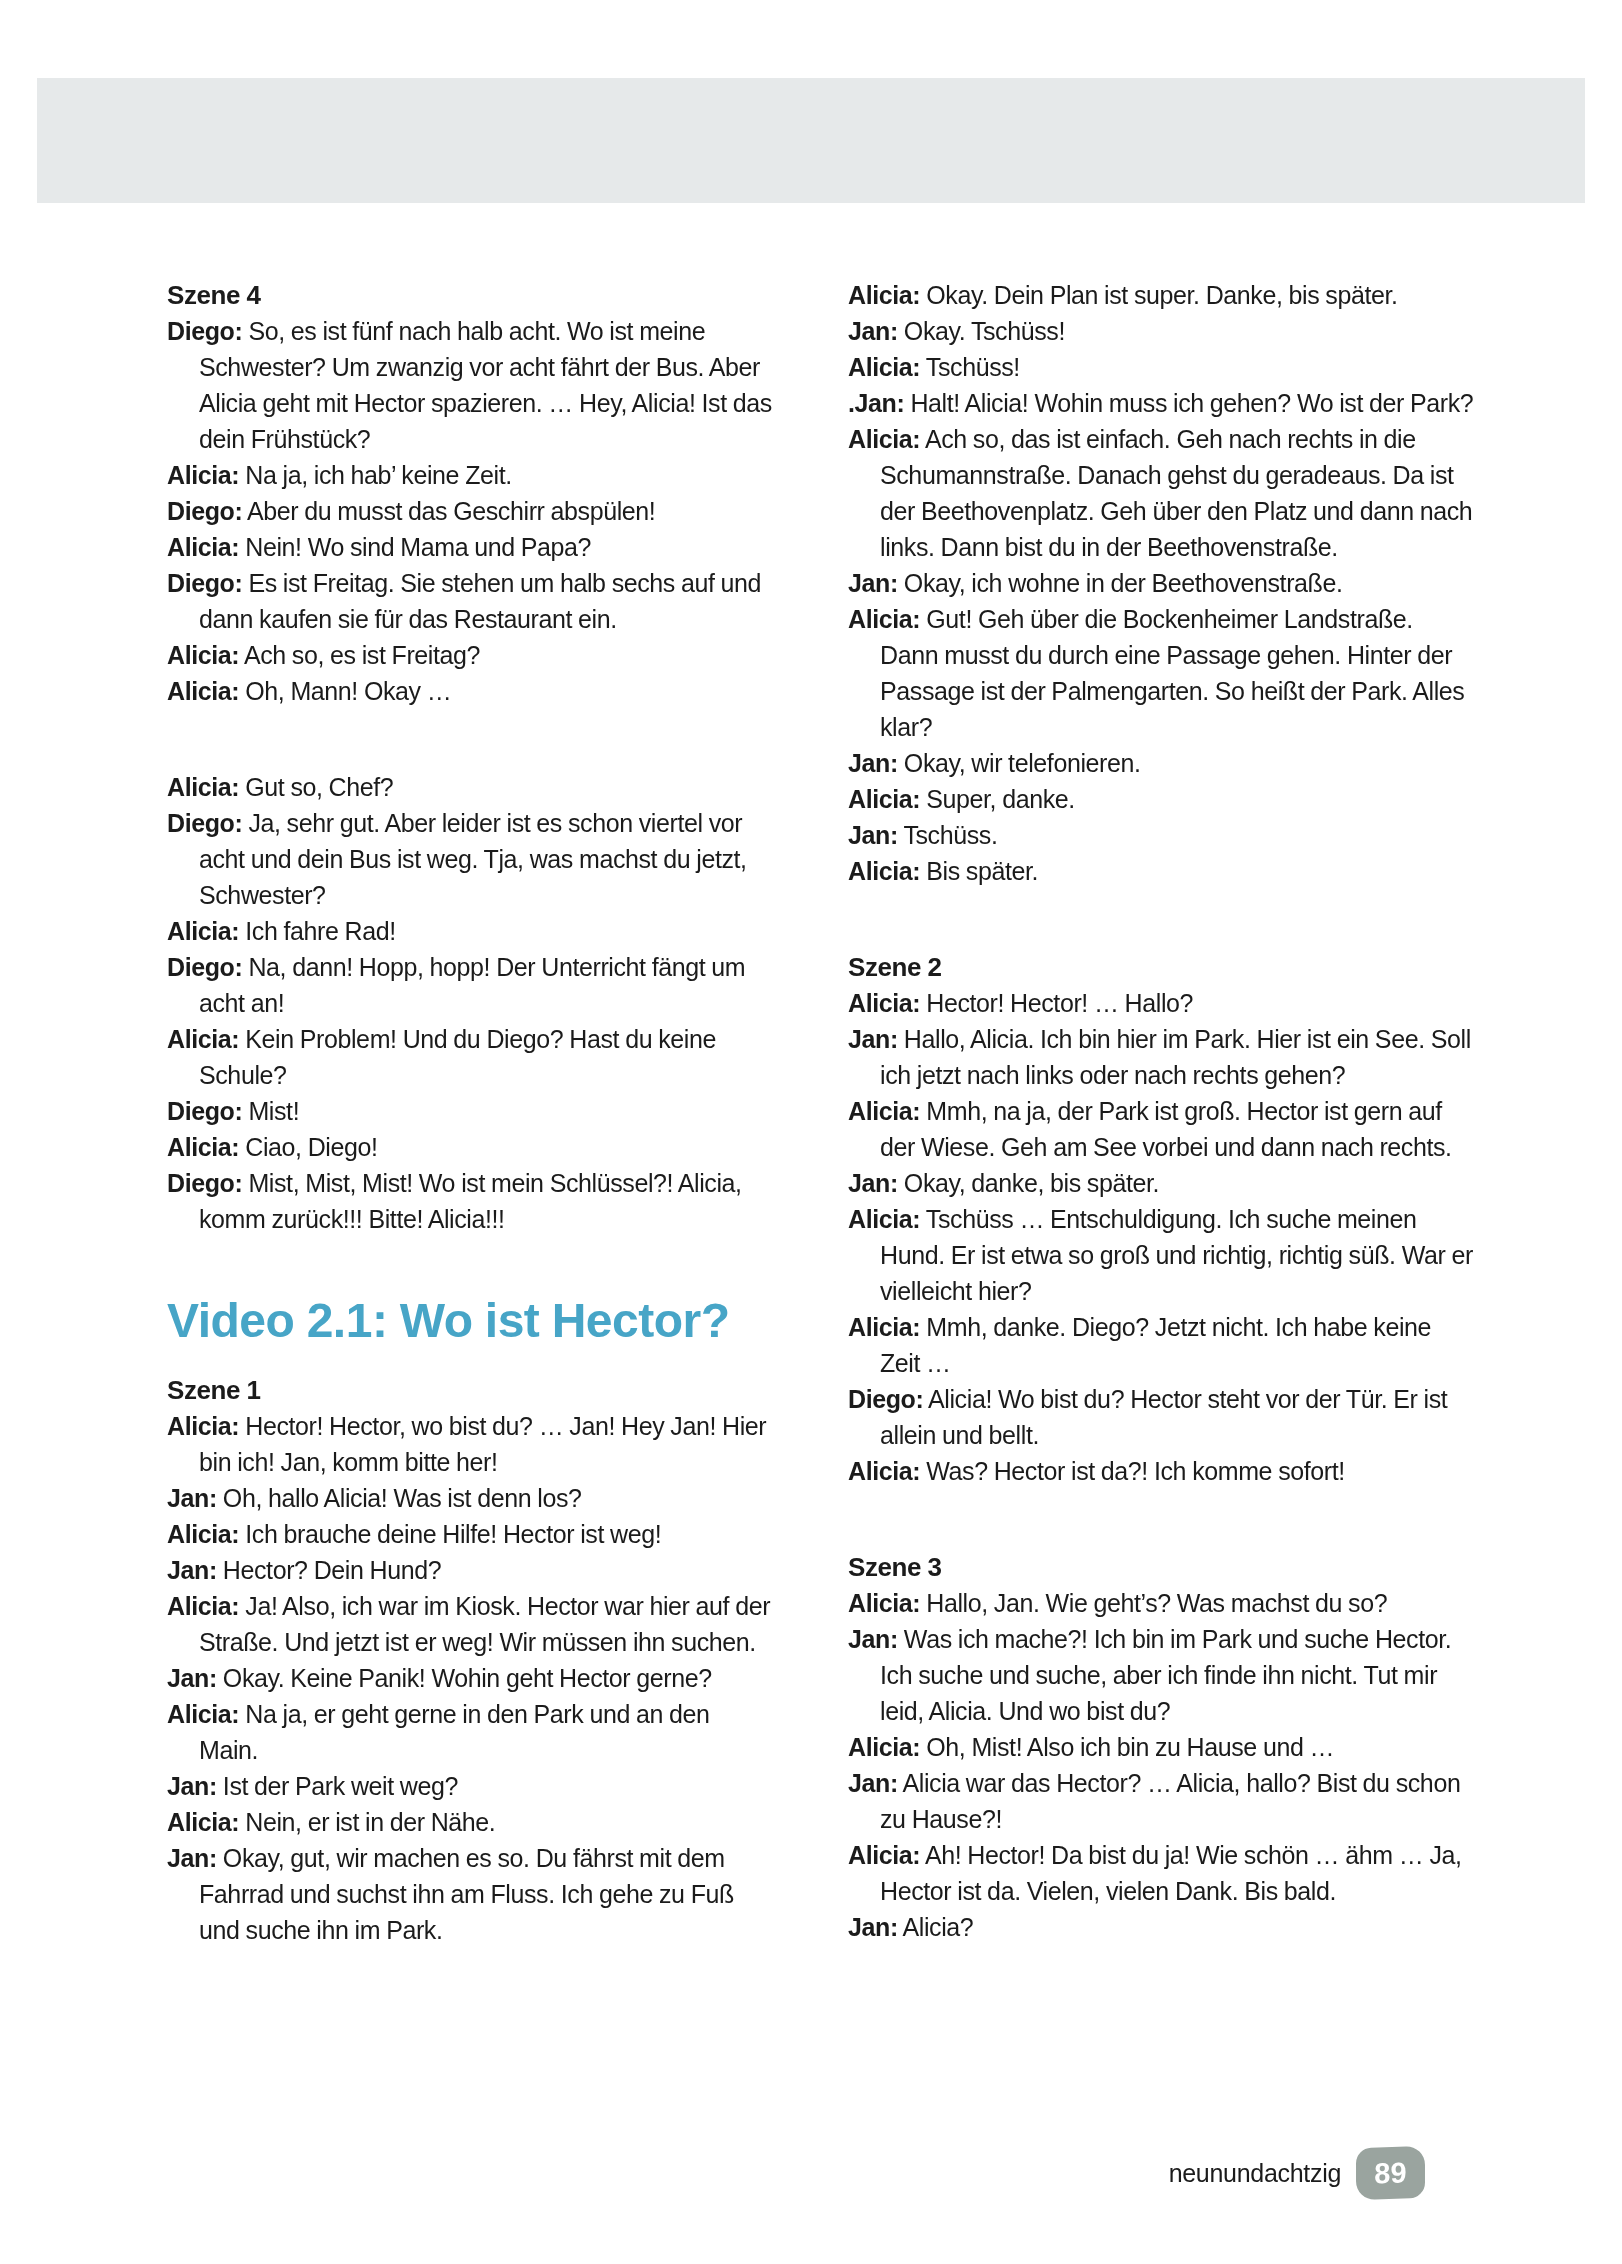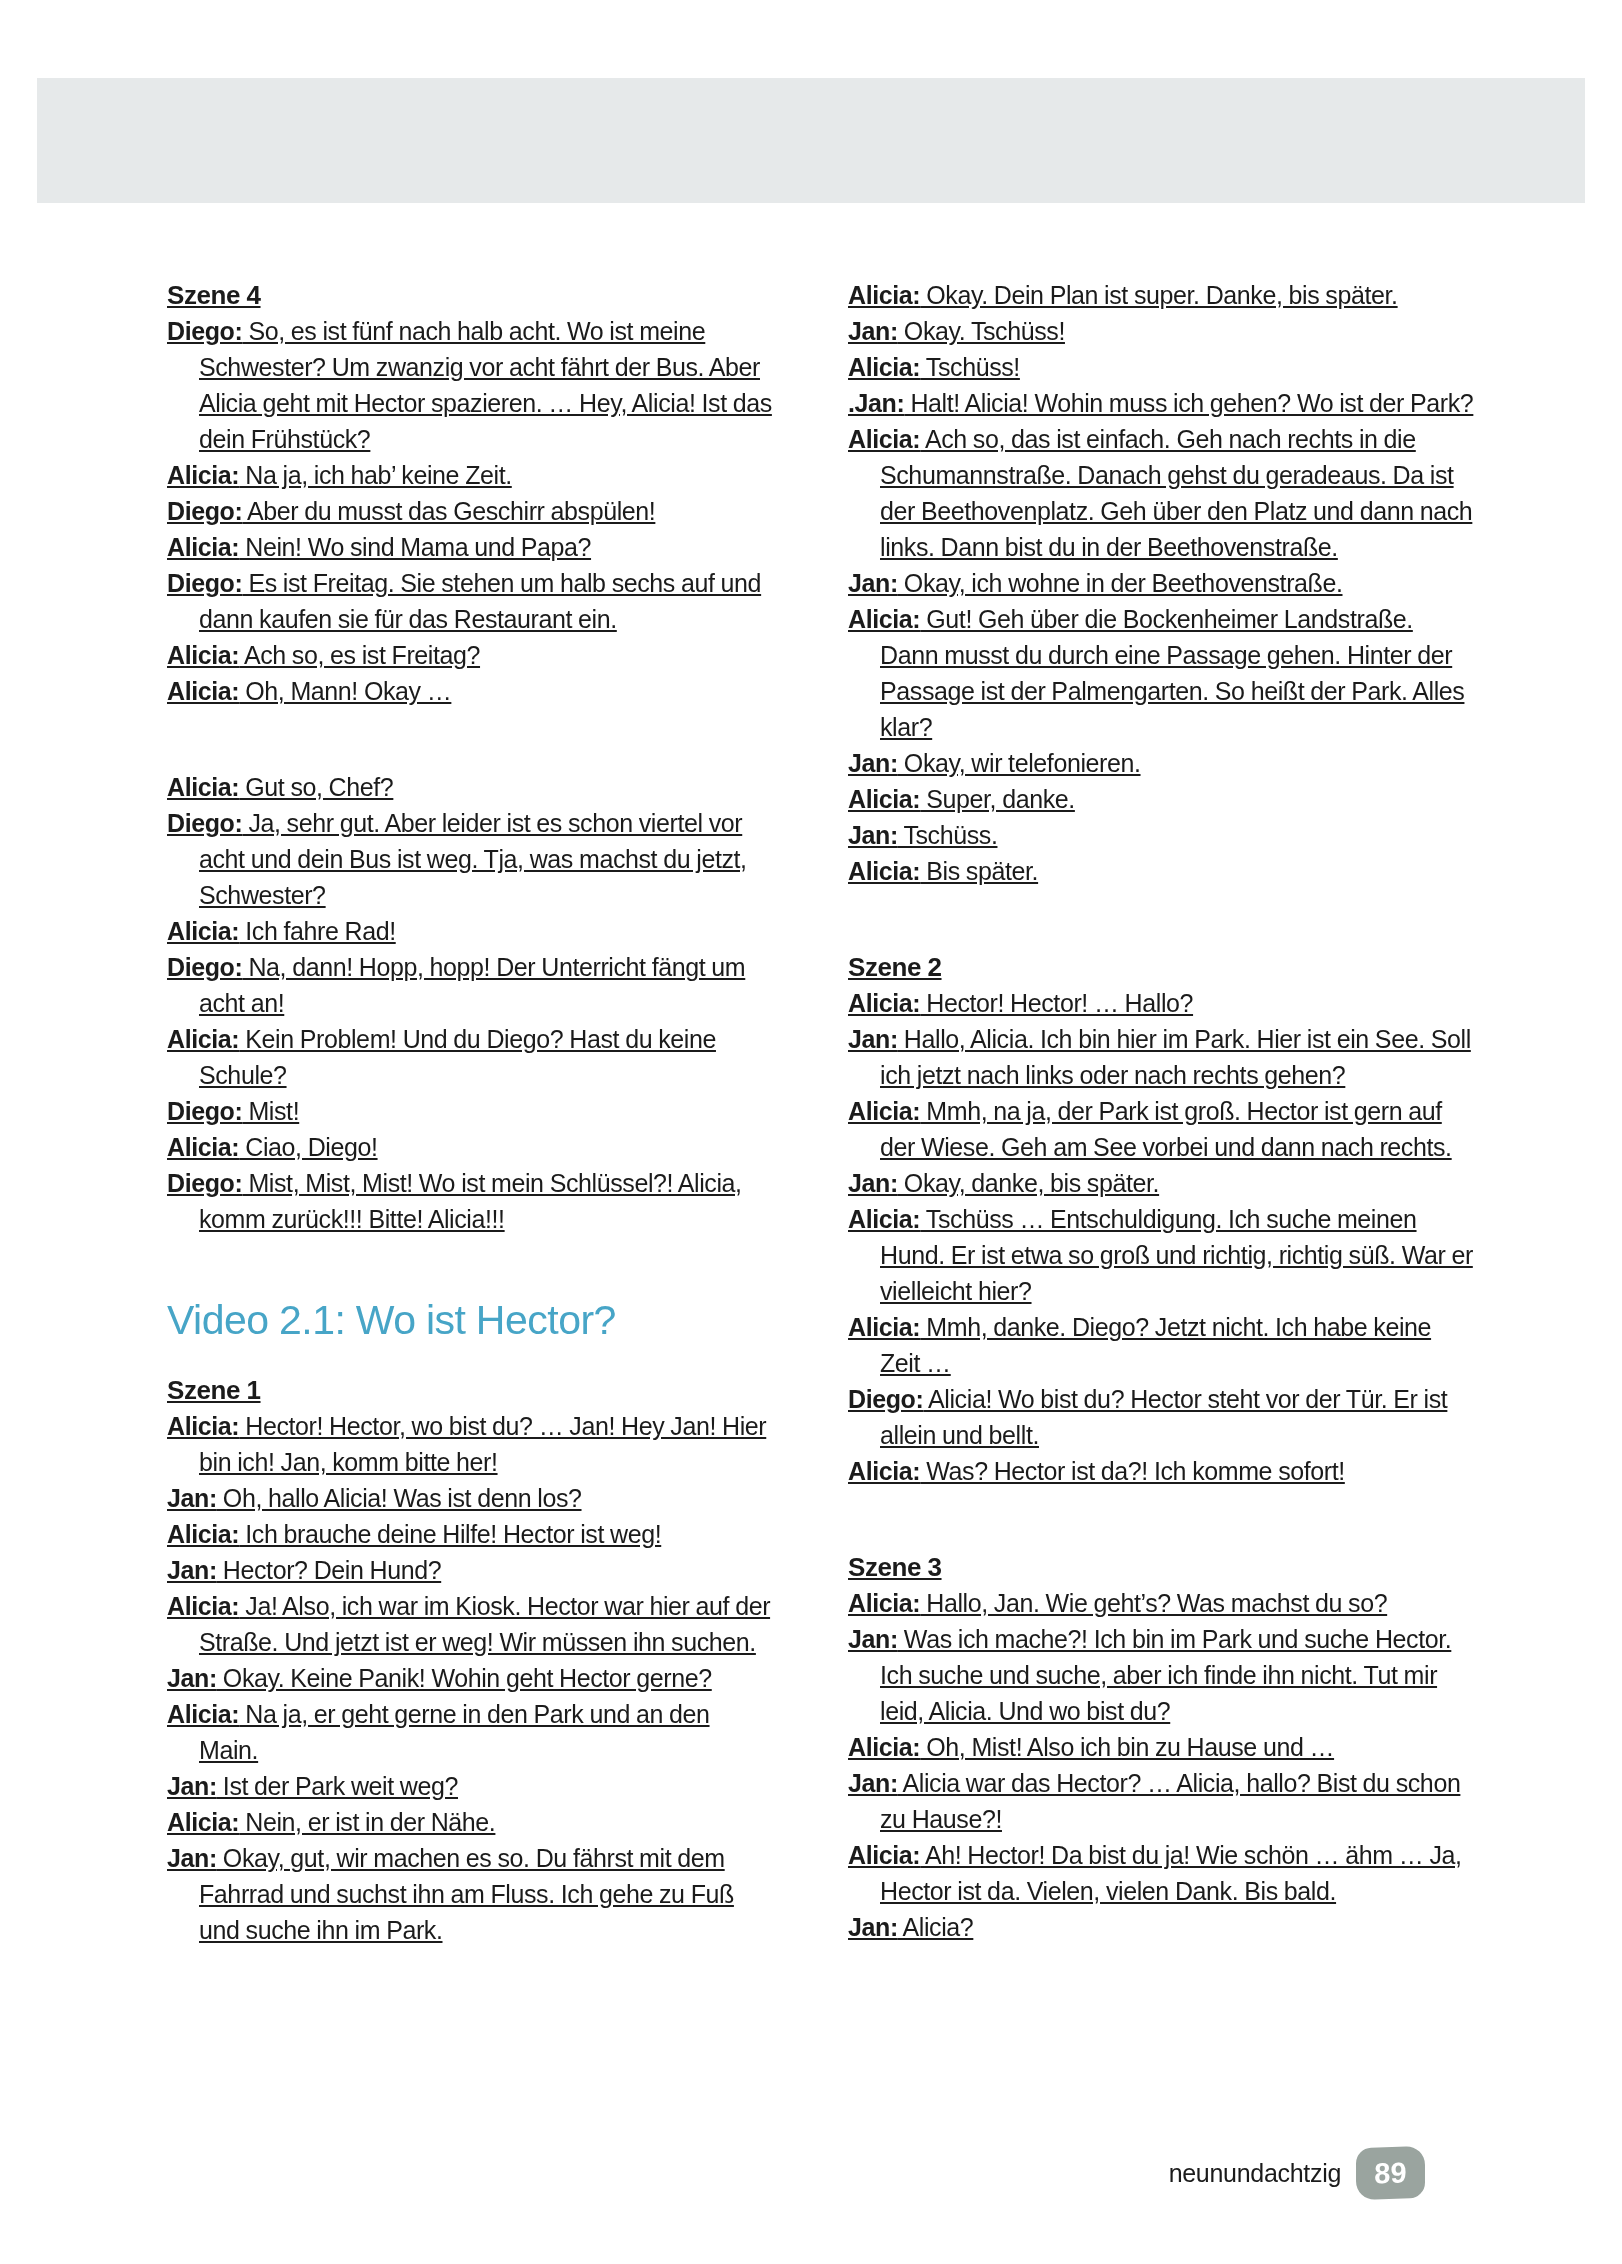--- a/index.html
+++ b/index.html
@@ -20,36 +20,36 @@
   .col {
     position: absolute;
     top: 277px;
     font-size: 25px;
     line-height: 36px;
     letter-spacing: -0.4px;
     word-spacing: -0.5px;
   }
   .col-left  { left: 167px; width: 607px; }
   .col-right { left: 848px; width: 626px; }
-  .scene { margin: 0 0 60px 0; text-decoration: underline; }
+  .scene { margin: 0 0 60px 0; }
   .scene-title {
     font-weight: 700;
     font-size: 26px;
     line-height: 36px;
   }
   .line {
     margin: 0;
     padding-left: 32px;
     text-indent: -32px;
   }
   .speaker { font-weight: 700; }
   .video-title {
     color: var(--accent, #47a5c7);
-    font-weight: 400;
-    font-size: 41px;
+    font-weight: 700;
+    font-size: 48px;
     line-height: 47px;
     letter-spacing: -0.5px;
     margin: 11.2px 0 28px 0;
   }
   .footer {
     position: absolute;
     top: 2147px;
     left: 1031px;
     width: 394px;
     display: flex;

